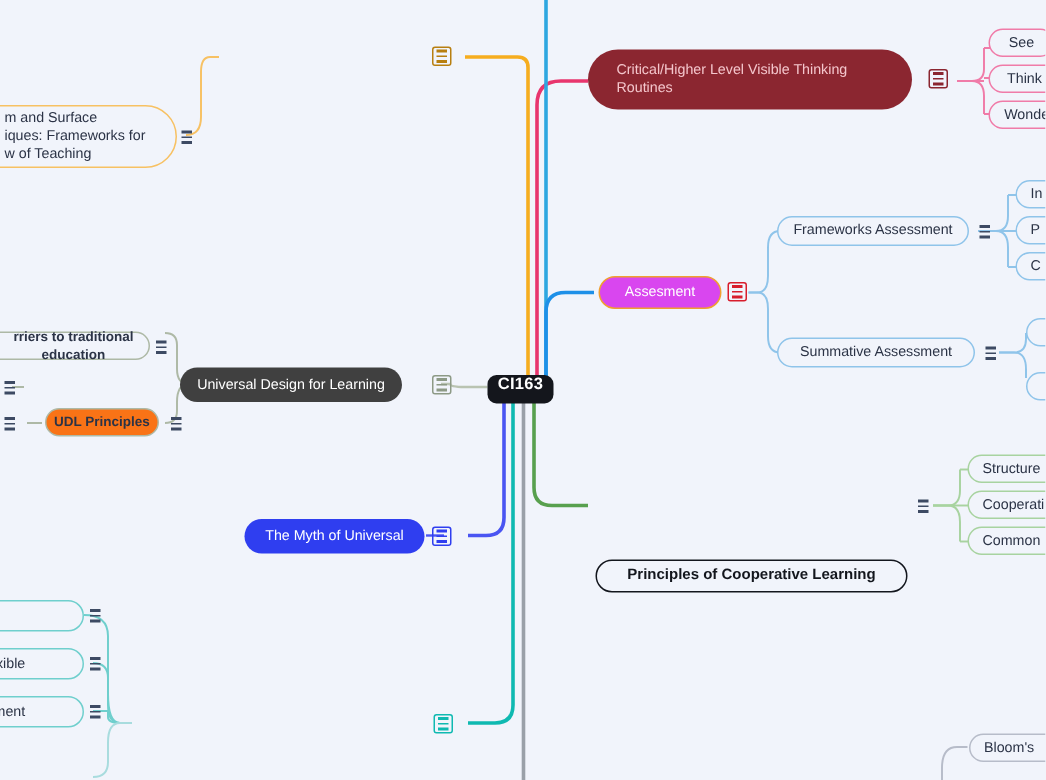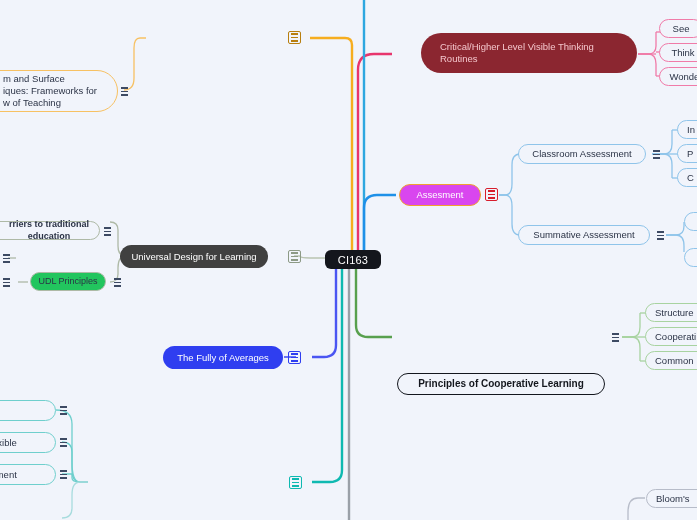--- a/index.html
+++ b/index.html
@@ -54,29 +54,29 @@
   .menu-plain i { background: #3d4a63; }
   .menu-plain { border: none; }
   .menu-box { border: 1.4px solid currentColor; border-radius: 2px; }
   .menu-box i { background: currentColor; }
 
   
   #root-node {
     position: absolute;
     left: 325px;
     top: 250px;
-    width: 56px;
+    width: 44px;
     height: 19px;
     background: #14161c;
     color: #ffffff;
     font-size: 11px;
-    font-weight: 400;
+    font-weight: 700;
     border-radius: 6px;
     display: flex;
-    align-items: center;
+    align-items: flex-start;
     justify-content: center;
     letter-spacing: 0.2px;
     z-index: 5;
   }
 </style>
 </head>
 <body>
 
 <div id="canvas">
 
@@ -159,21 +159,21 @@
     <span class="node-text">m and Surface
 iques: Frameworks for
 w of Teaching</span>
   </div>
   <div class="menu-icon menu-plain" style="left:118px; top:85px;">
     <i></i>
       <i></i>
       <i></i>
   </div>
 
-  <div class="node" style="left:421px; top:33px; width:216px; height:40px; background:#8b2630; color:#f4c6cc; font-size:9.5px; text-align:left; justify-content:flex-start; padding-left:19px;">
+  <div class="node" style="left:392px; top:33px; width:216px; height:40px; background:#8b2630; color:#f4c6cc; font-size:9.5px; text-align:left; justify-content:flex-start; padding-left:19px;">
     <span class="node-text">Critical/Higher Level Visible Thinking
 Routines</span>
   </div>
   <div class="menu-icon menu-box" style="left:619px; top:46px; color:#8b2630;">
     <i></i>
       <i></i>
       <i></i>
   </div>
 
   <div class="node" style="left:659px; top:19px; width:44px; height:19px; background:#f1f4fb; color:#2b3346; border:1.3px solid #f07ba8; font-size:9.5px;">
@@ -189,21 +189,21 @@
   <div class="node" style="left:399px; top:184px; width:82px; height:22px; background:#d946ef; color:#ffffff; border:1.6px solid #f0a030; font-size:9.5px;">
     <span class="node-text">Assesment</span>
   </div>
   <div class="menu-icon menu-box" style="left:485px; top:188px; color:#d81d2c;">
     <i></i>
       <i></i>
       <i></i>
   </div>
 
   <div class="node" style="left:518px; top:144px; width:128px; height:20px; background:#f1f4fb; color:#2b3346; border:1.3px solid #8fc4ea; font-size:9.5px;">
-    <span class="node-text">Classroom Assessment</span>
+    <span class="node-text">Frameworks Assessment</span>
   </div>
   <div class="menu-icon menu-plain" style="left:650px; top:148px;">
     <i></i>
       <i></i>
       <i></i>
   </div>
 
   <div class="node" style="left:677px; top:120px; width:40px; height:19px; background:#f1f4fb; color:#2b3346; border:1.3px solid #8fc4ea; font-size:9.5px; justify-content:flex-start; padding-left:9px;">
     <span class="node-text">In</span>
   </div>
@@ -250,31 +250,31 @@
     <i></i>
       <i></i>
       <i></i>
   </div>
   <div class="menu-icon menu-plain" style="left:0px; top:276px;">
     <i></i>
       <i></i>
       <i></i>
   </div>
 
-  <div class="node" style="left:30px; top:272px; width:76px; height:19px; background:#22c55e; color:#2b3346; border:1.3px solid #aeb9a6; font-size:9px; font-weight:400;">
+  <div class="node" style="left:30px; top:272px; width:76px; height:19px; background:#f97316; color:#2b3346; border:1.3px solid #aeb9a6; font-size:9px; font-weight:700;">
     <span class="node-text">UDL Principles</span>
   </div>
   <div class="menu-icon menu-plain" style="left:111px; top:276px;">
     <i></i>
       <i></i>
       <i></i>
   </div>
 
   <div class="node" style="left:163px; top:346px; width:120px; height:23px; background:#2f3ef0; color:#ffffff; font-size:9.5px;">
-    <span class="node-text">The Fully of Averages</span>
+    <span class="node-text">The Myth of Universal</span>
   </div>
   <div class="menu-icon menu-box" style="left:288px; top:351px; color:#2f3ef0;">
     <i></i>
       <i></i>
       <i></i>
   </div>
 
   <div class="node" style="left:397px; top:326px; width:208px; height:22px; background:#f1f4fb; color:#13161d; border:1.6px solid #13161d; font-size:10px; font-weight:700;margin-top:47px;">
     <span class="node-text">Principles of Cooperative Learning</span>
   </div>

